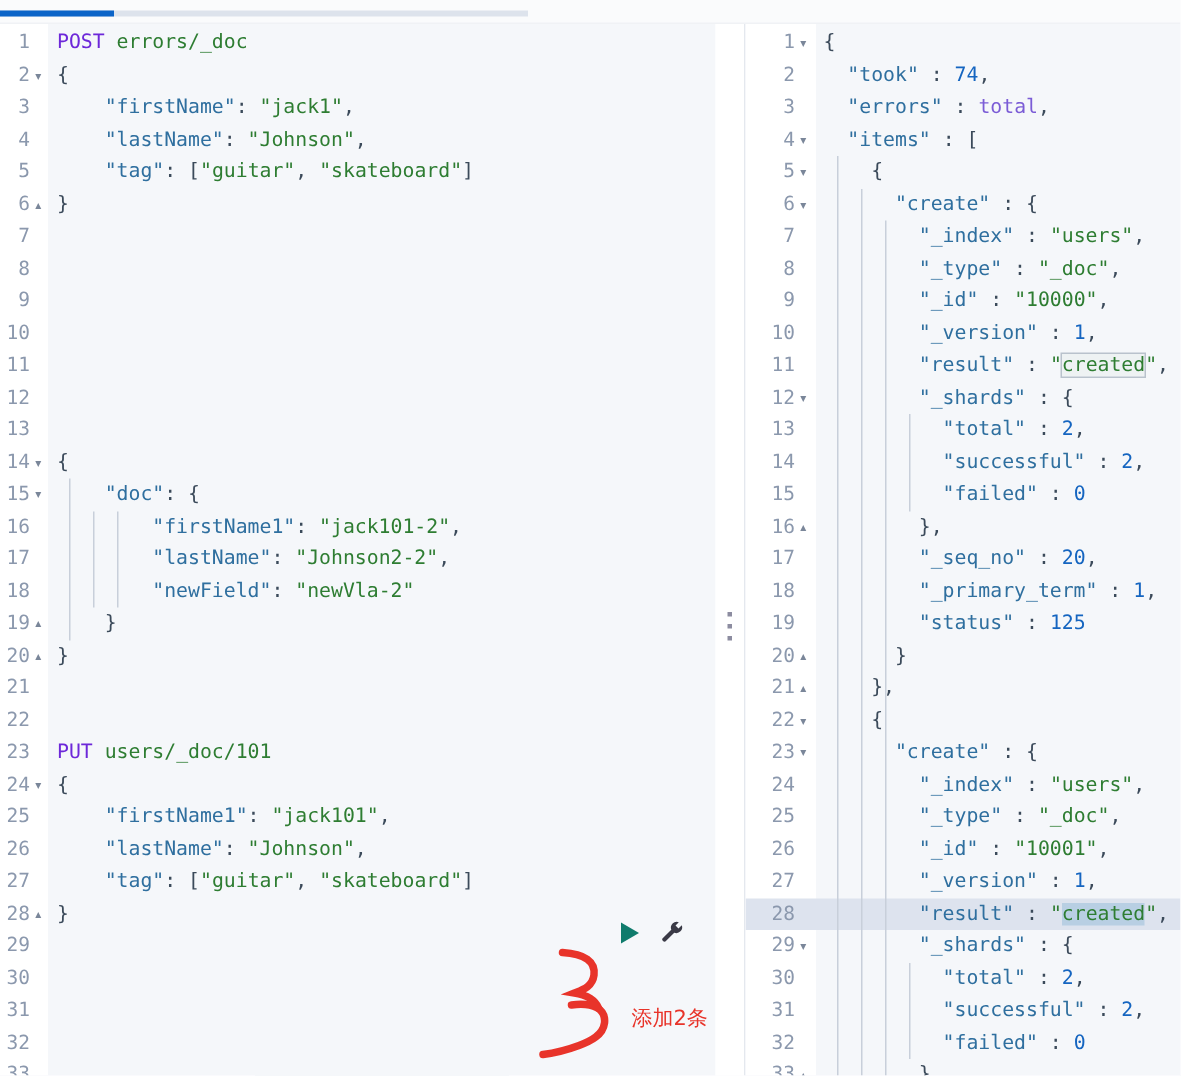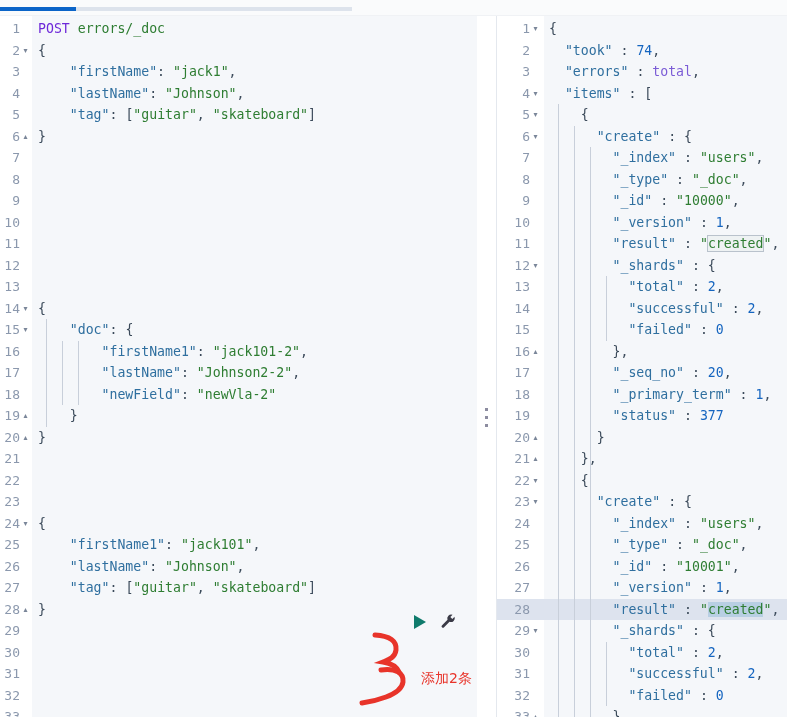--- a/index.html
+++ b/index.html
@@ -286,20 +286,21 @@
         <div class="row" style="top: 432px;">
           <div class="lnum">21</div>
           <div class="ltext" style="left: 38px;"></div>
         </div>
         <div class="row" style="top: 453.5px;">
           <div class="lnum">22</div>
           <div class="ltext" style="left: 38px;"></div>
         </div>
         <div class="row" style="top: 475px;">
           <div class="lnum">23</div>
+          <div class="ltext" style="left: 38px;"><span class="t-method">PUT</span> <span class="t-url">users/_doc/101</span></div>
         </div>
         <div class="row" style="top: 496.5px;">
           <div class="lnum">24</div>
           <div class="fold">▾</div>
           <div class="ltext" style="left: 38px;"><span class="t-brace">{</span></div>
         </div>
         <div class="row" style="top: 518px;">
           <div class="lnum">25</div>
           <div class="ltext" style="left: 38px;">    <span class="t-key">"firstName1"</span><span class="t-punc">:</span><span class="t-plain"> </span><span class="t-str">"jack101"</span><span class="t-punc">,</span></div>
         </div>
@@ -430,21 +431,21 @@
         <div class="row" style="top: 346px;">
           <div class="lnum">17</div>
           <div class="ltext" style="left: 52px;">        <span class="t-key">"_seq_no"</span><span class="t-plain"> </span><span class="t-punc">:</span><span class="t-plain"> </span><span class="t-num">20</span><span class="t-punc">,</span></div>
         </div>
         <div class="row" style="top: 367.5px;">
           <div class="lnum">18</div>
           <div class="ltext" style="left: 52px;">        <span class="t-key">"_primary_term"</span><span class="t-plain"> </span><span class="t-punc">:</span><span class="t-plain"> </span><span class="t-num">1</span><span class="t-punc">,</span></div>
         </div>
         <div class="row" style="top: 389px;">
           <div class="lnum">19</div>
-          <div class="ltext" style="left: 52px;">        <span class="t-key">"status"</span><span class="t-plain"> </span><span class="t-punc">:</span><span class="t-plain"> </span><span class="t-num">377</span></div>
+          <div class="ltext" style="left: 52px;">        <span class="t-key">"status"</span><span class="t-plain"> </span><span class="t-punc">:</span><span class="t-plain"> </span><span class="t-num">125</span></div>
         </div>
         <div class="row" style="top: 410.5px;">
           <div class="lnum">20</div>
           <div class="fold">▴</div>
           <div class="ltext" style="left: 52px;">      <span class="t-brace">}</span></div>
         </div>
         <div class="row" style="top: 432px;">
           <div class="lnum">21</div>
           <div class="fold">▴</div>
           <div class="ltext" style="left: 52px;">    <span class="t-brace">}</span><span class="t-punc">,</span></div>

